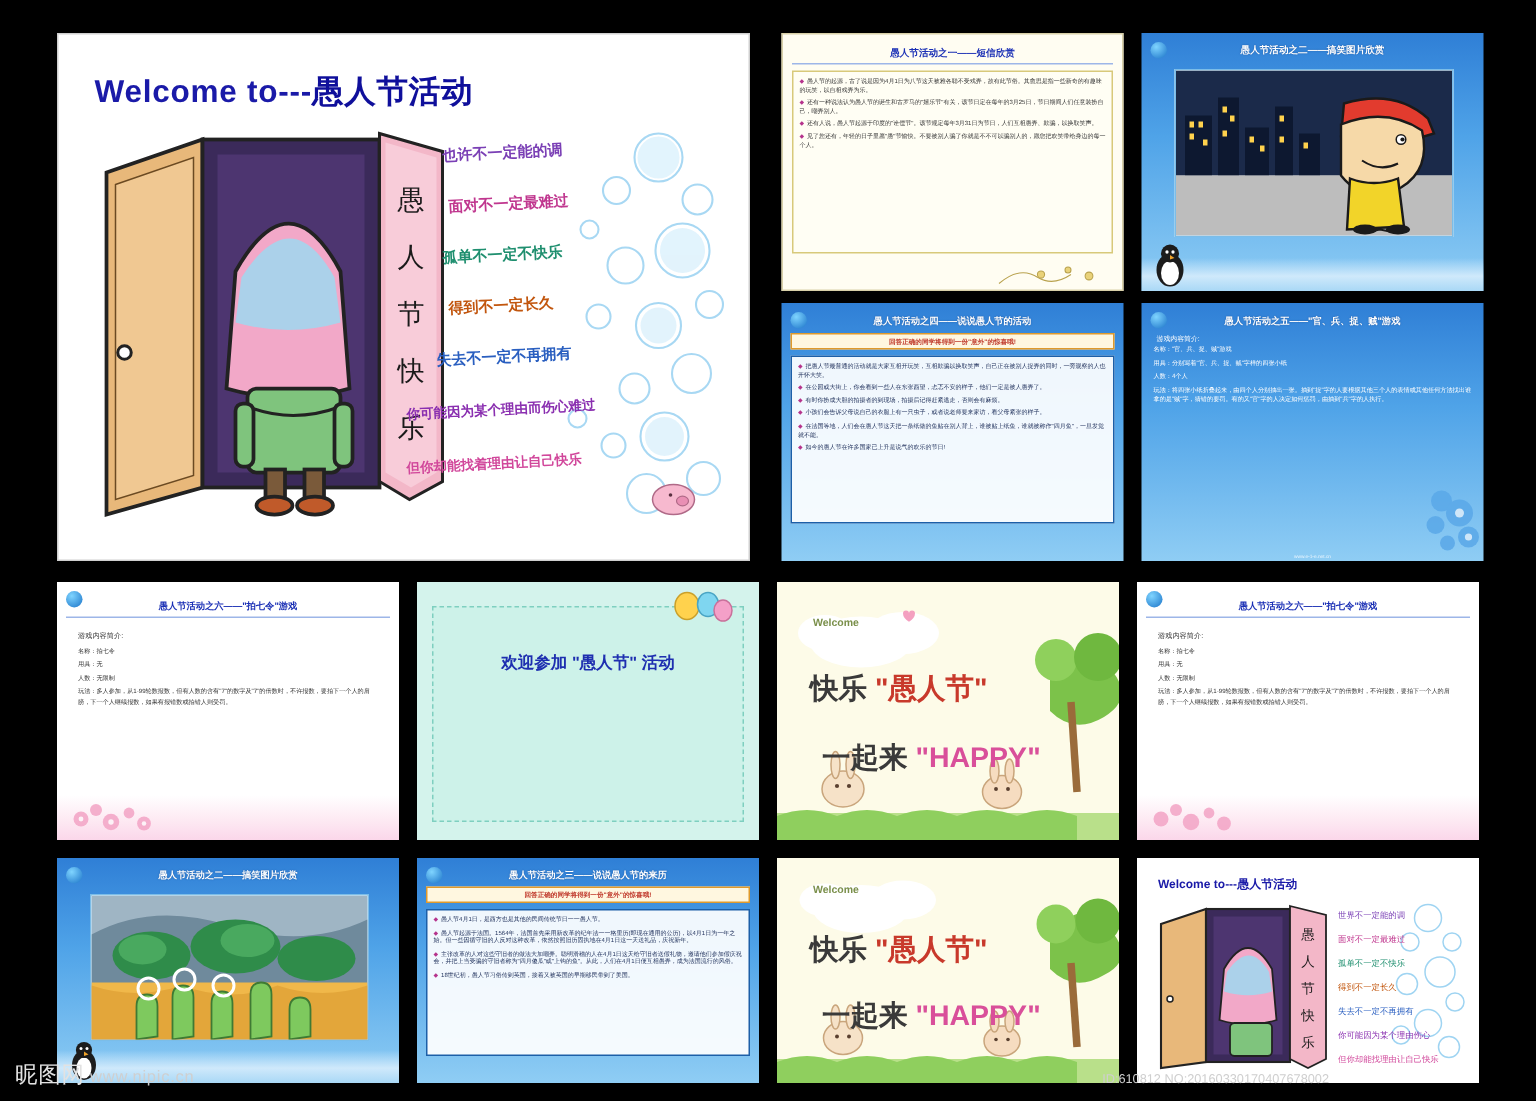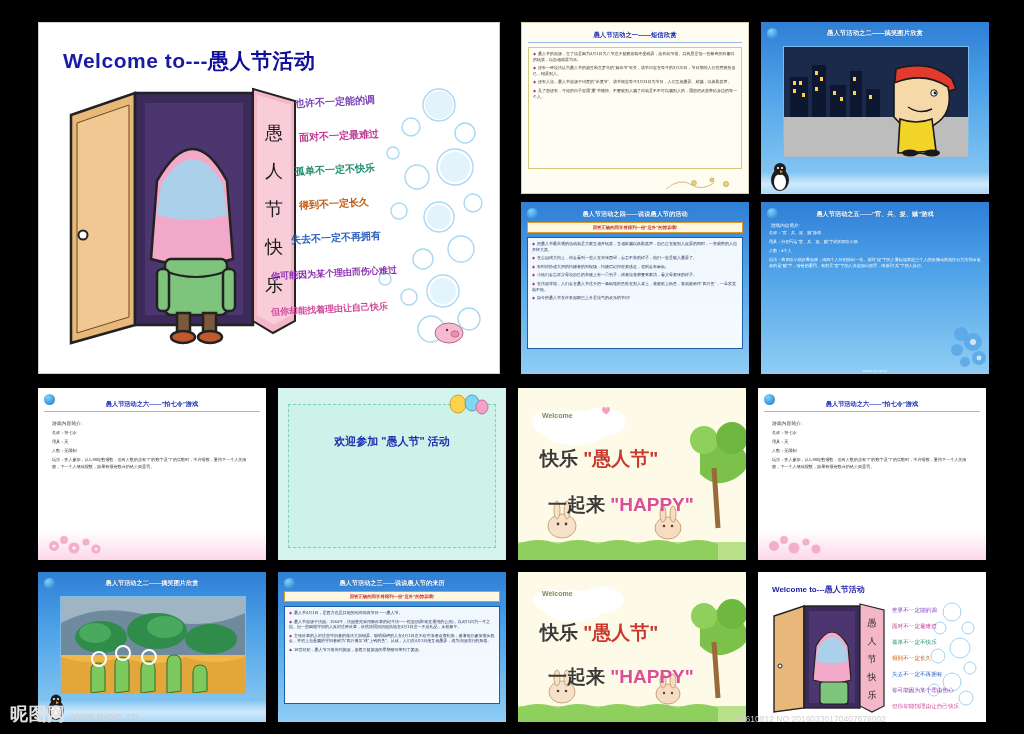--- a/index.html
+++ b/index.html
@@ -128,21 +128,21 @@
     position: absolute; width: 100%; text-align: center;
     font-weight: bold; color: #1e2fb0;
   }
 
   
   #wm-left {
     position: absolute; left: 10px; bottom: 8px;
     color: #cfcfcf; font-size: 11px; letter-spacing: 0.5px;
     font-family: "Liberation Sans", sans-serif;
   }
-  #wm-left .big { font-size: 18px; font-weight: bold; color: #e2e2e2; }
+  #wm-left .big { font-size: 15px; font-weight: normal; color: #e2e2e2; }
   #wm-right {
     position: absolute; right: 10px; bottom: 10px;
     color: #cfcfcf; font-size: 8.5px;
   }
 
   .pink-band {
     position: absolute; left: 0; right: 0; bottom: 0; height: 30px;
     background: linear-gradient(180deg,#ffffff 0%, #fde8f2 60%, #fbd7ea 100%);
   }
 </style>

